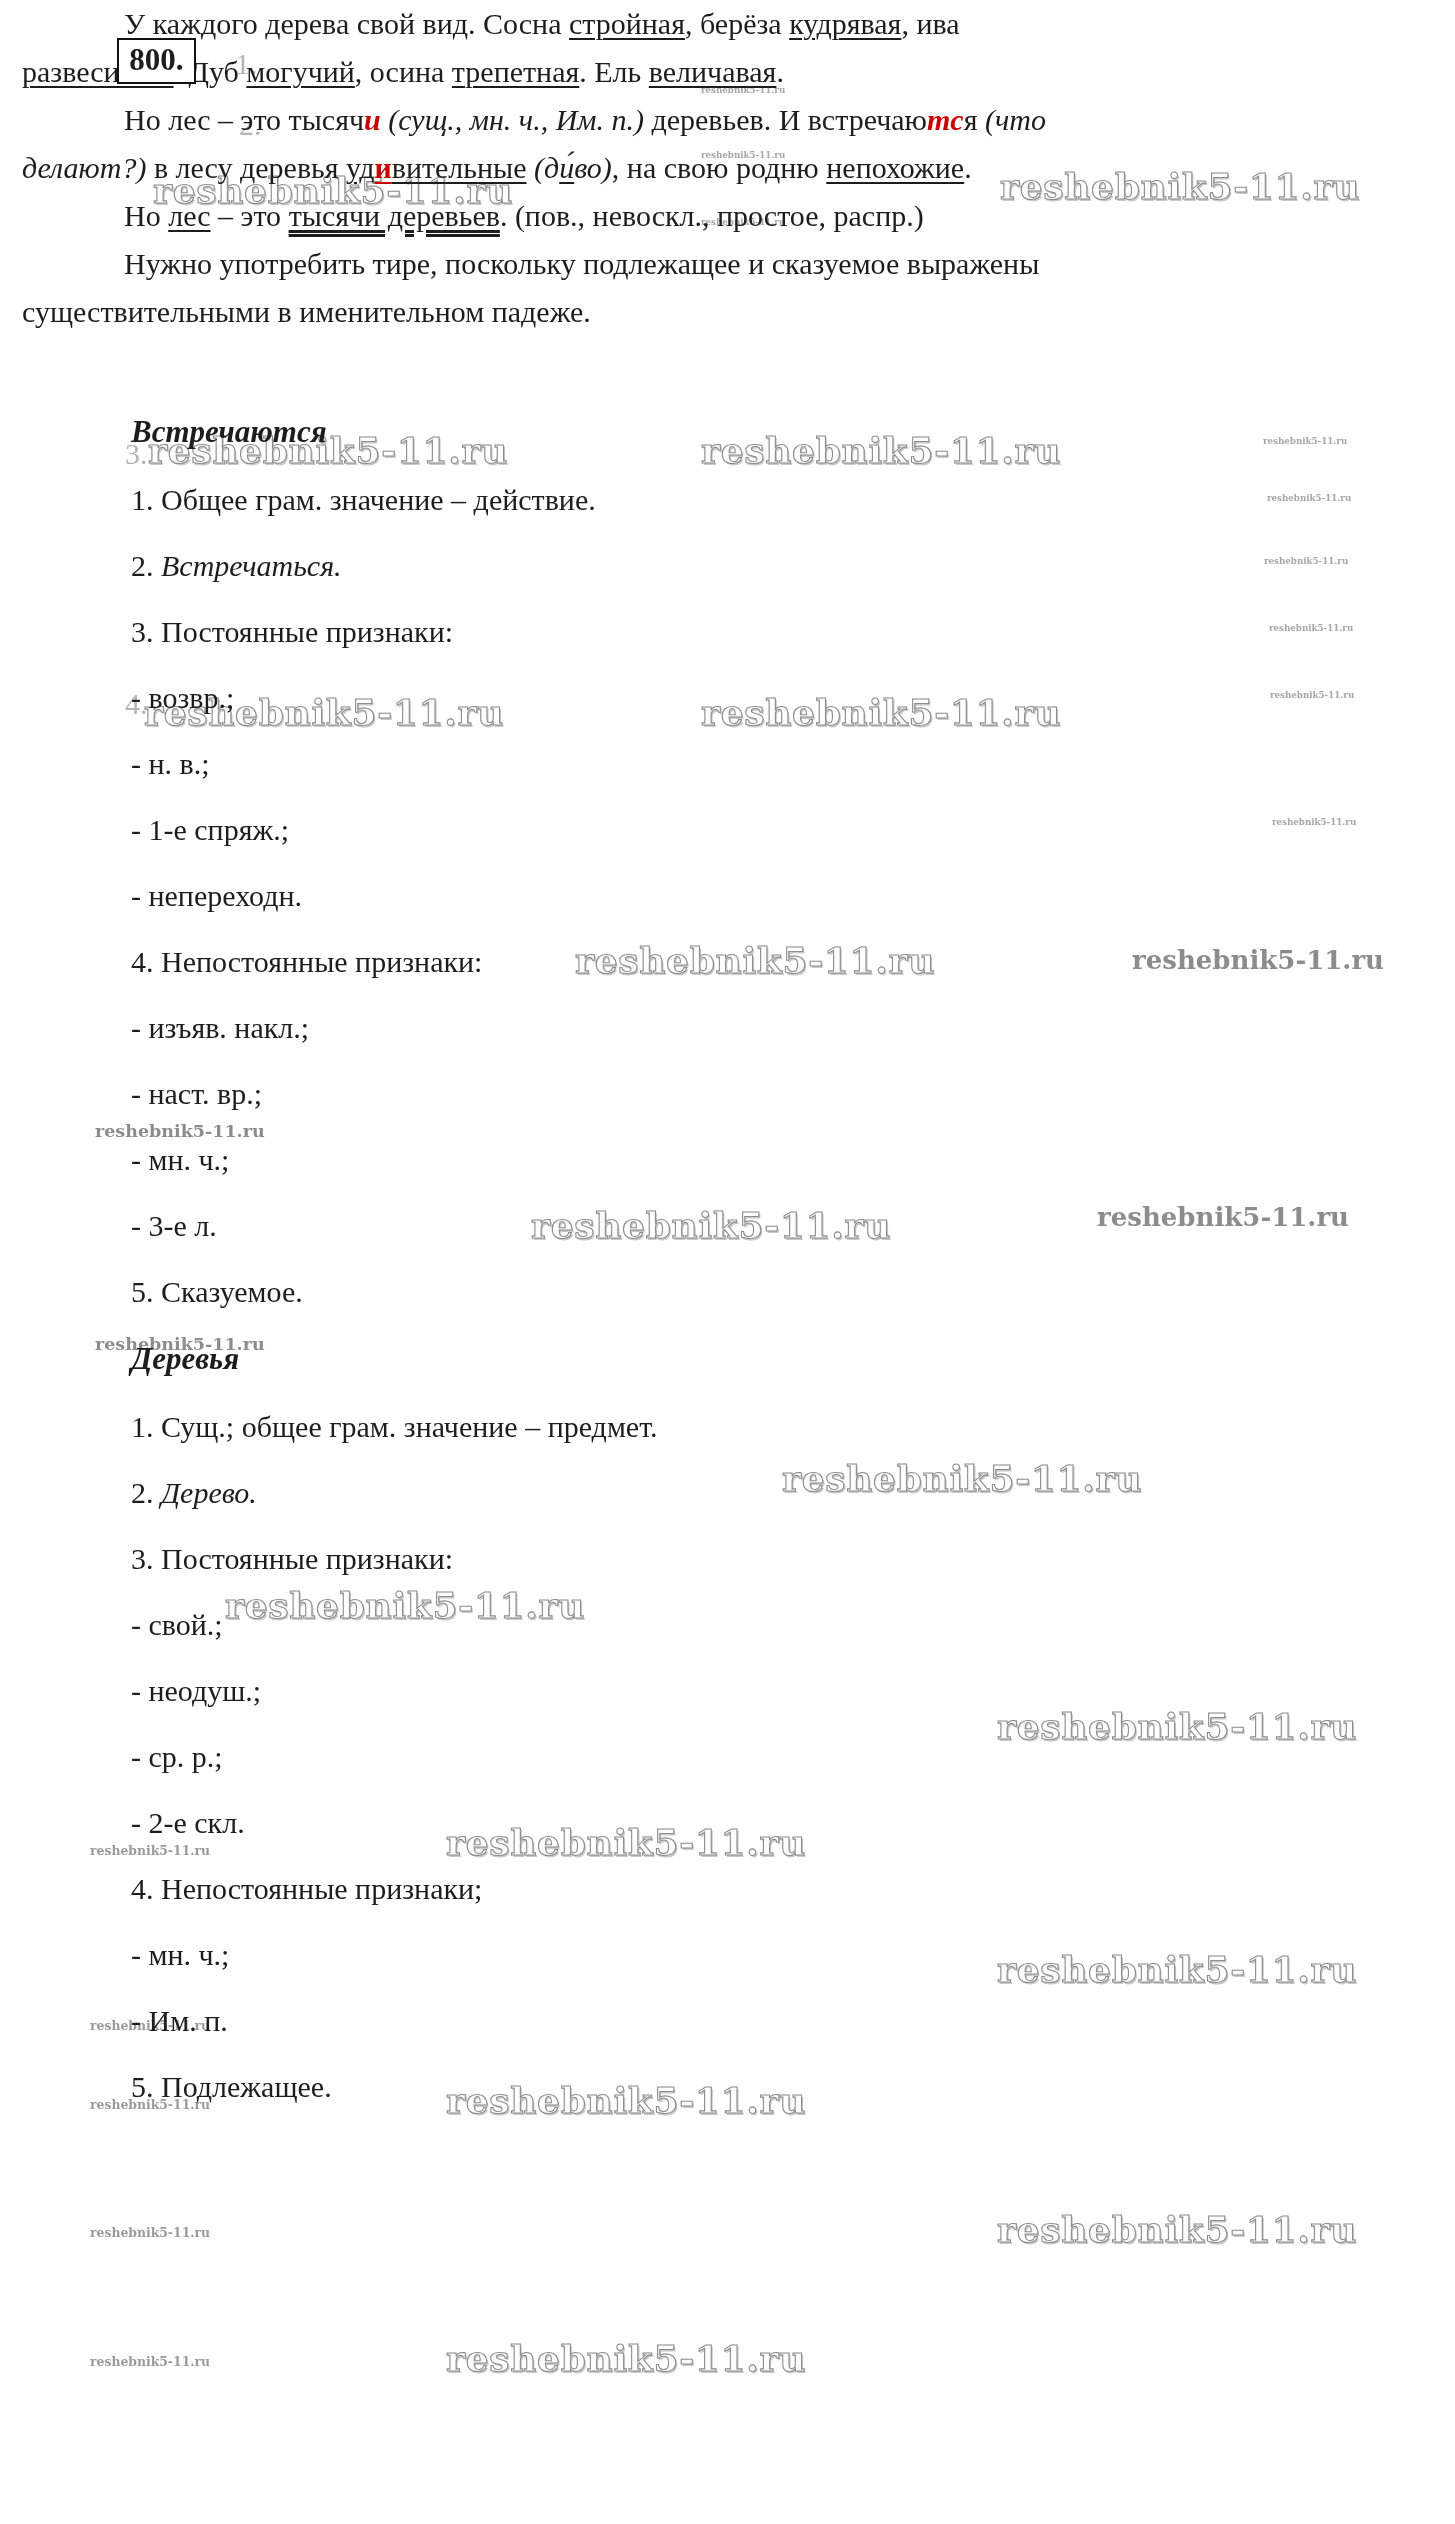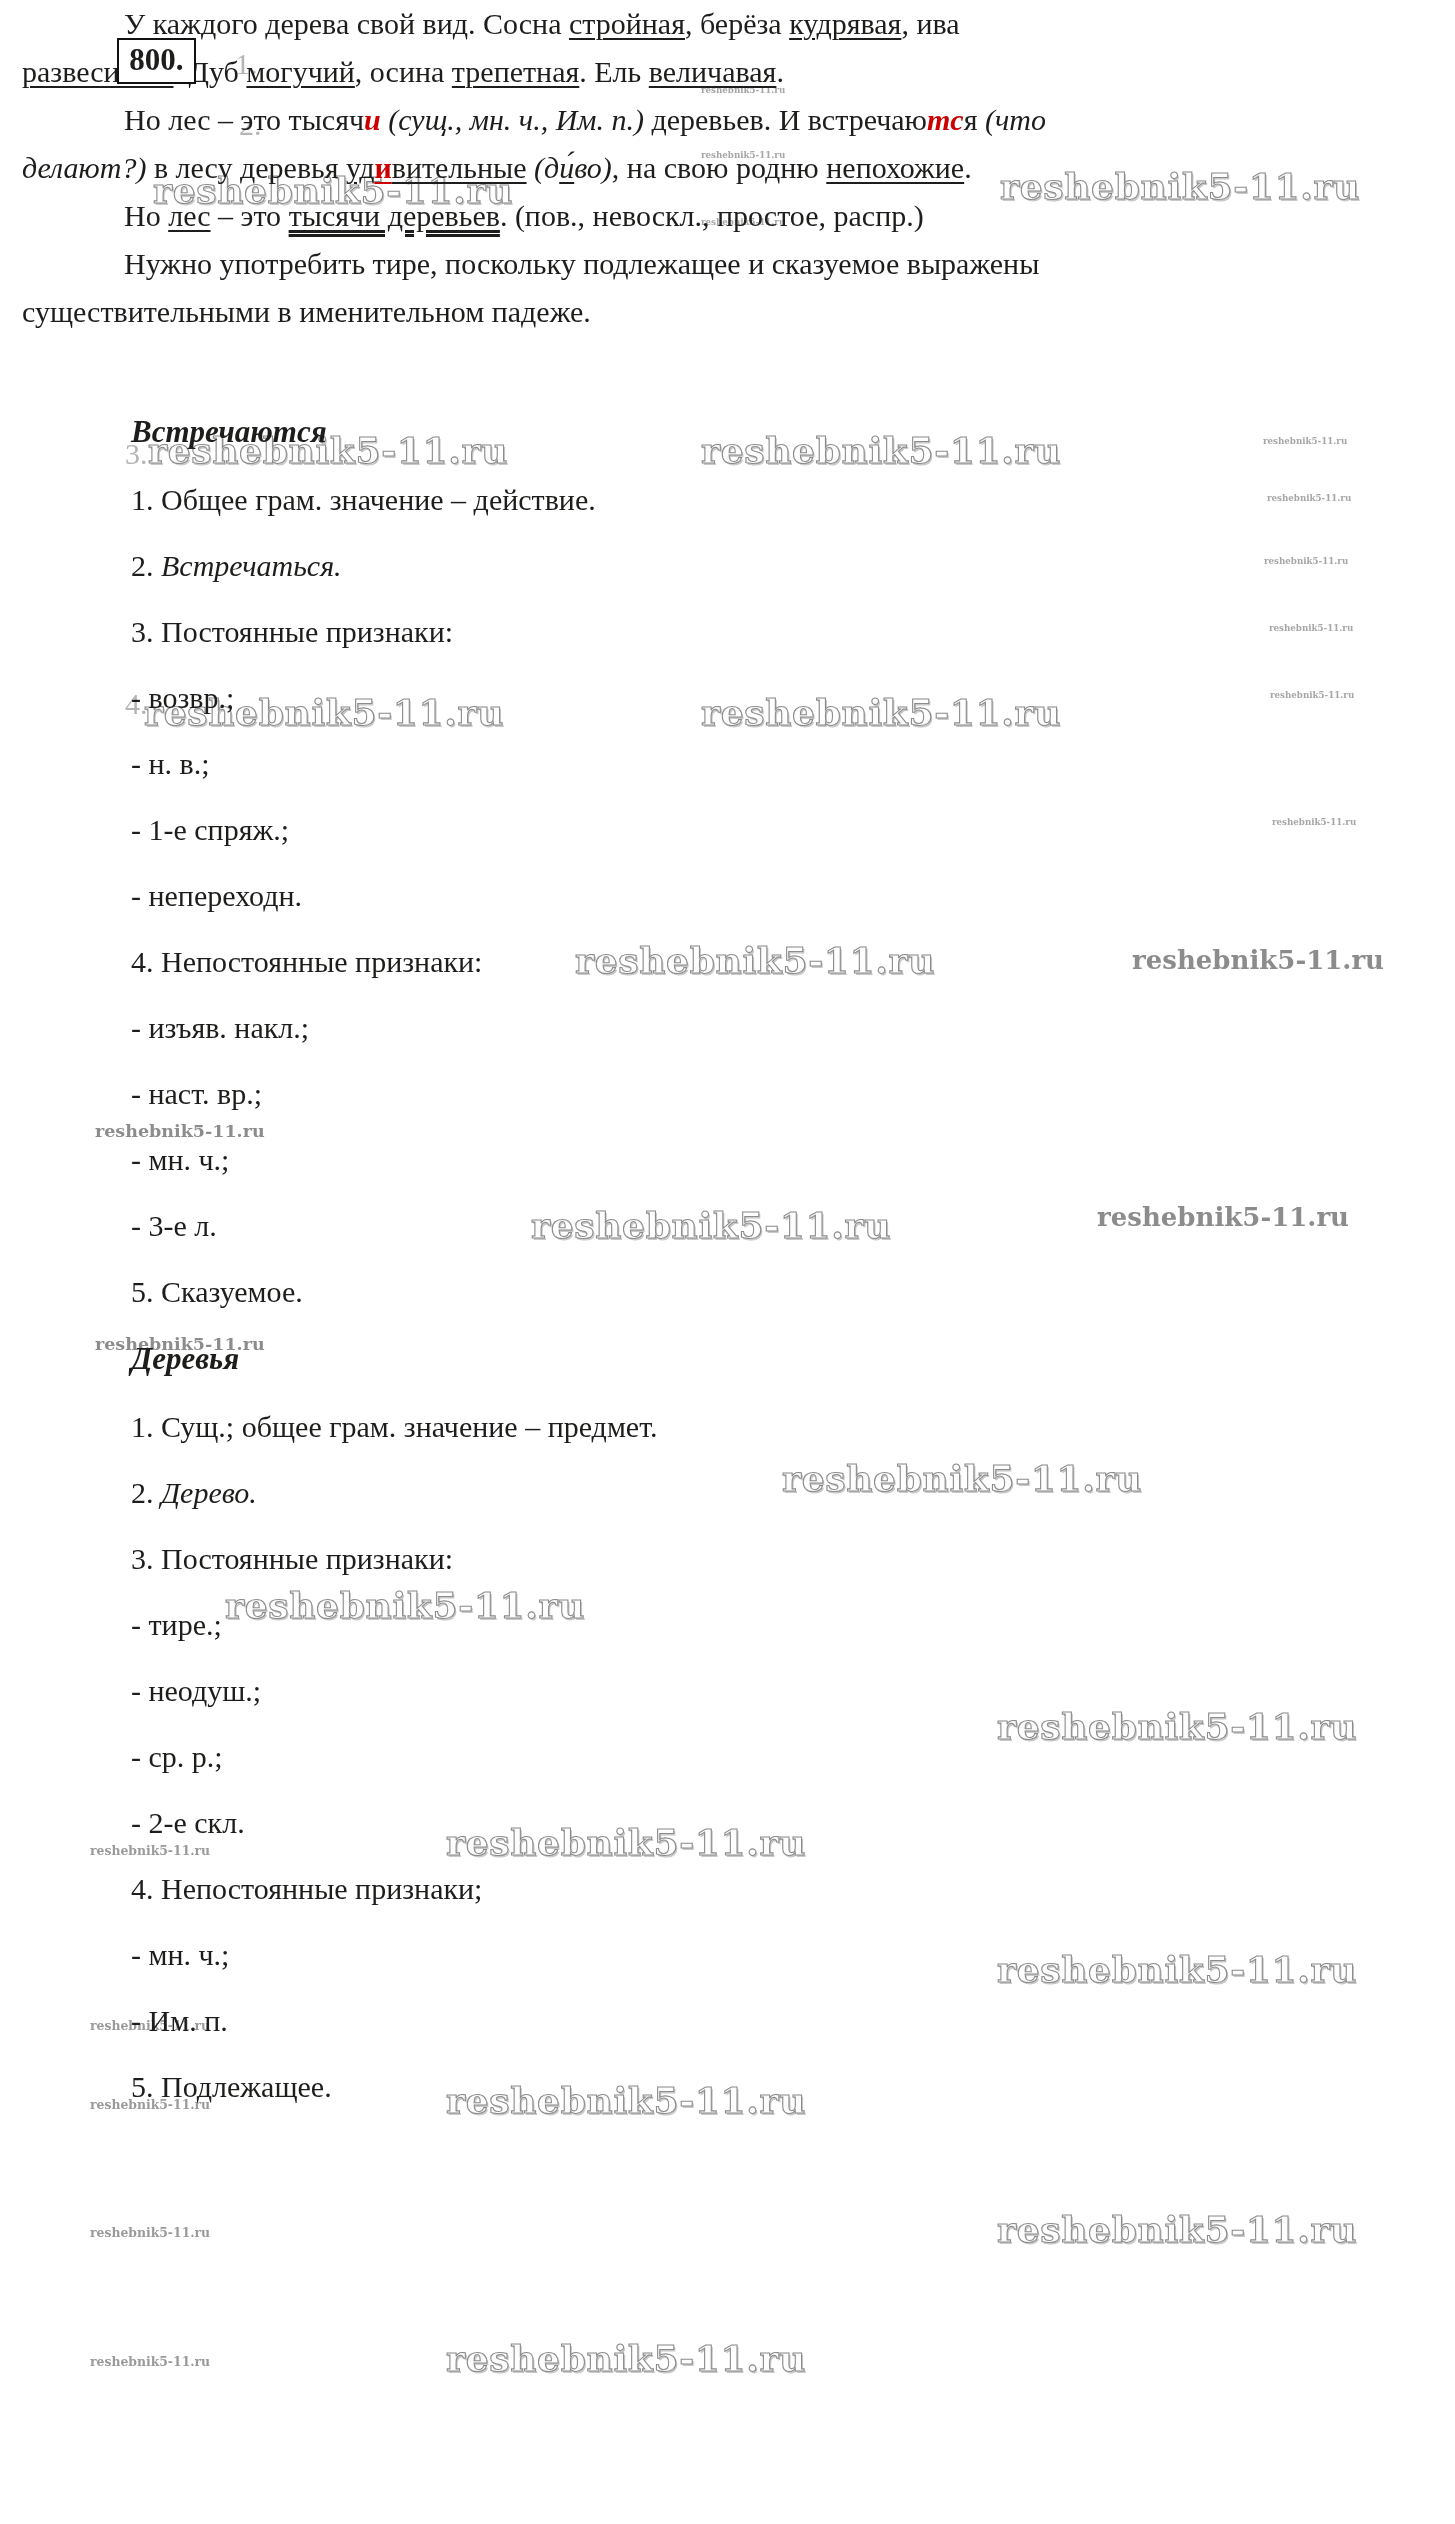--- a/index.html
+++ b/index.html
@@ -142,21 +142,21 @@
         <div class="line">- мн. ч.;</div>
         <div class="line">- 3-е л.</div>
         <div class="line">5. Сказуемое.</div>
       </div>
 
     <h2 class="heading second">Деревья</h2>
     <div class="list">
         <div class="line">1. Сущ.; общее грам. значение – предмет.</div>
         <div class="line"><span>2. </span><span class="seg-i">Дерево.</span></div>
         <div class="line">3. Постоянные признаки:</div>
-        <div class="line">- тире.;</div>
+        <div class="line">- свой.;</div>
         <div class="line">- неодуш.;</div>
         <div class="line">- ср. р.;</div>
         <div class="line">- 2-е скл.</div>
         <div class="line">4. Непостоянные признаки;</div>
         <div class="line">- мн. ч.;</div>
         <div class="line">- Им. п.</div>
         <div class="line">5. Подлежащее.</div>
       </div>
 
   </div>

